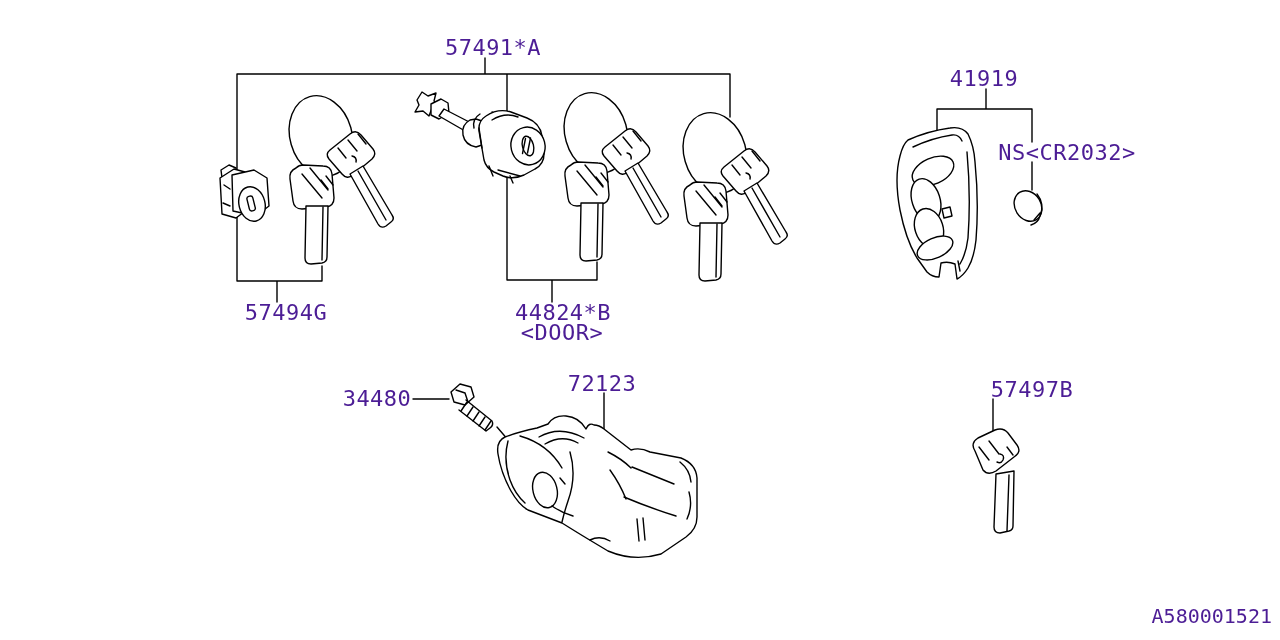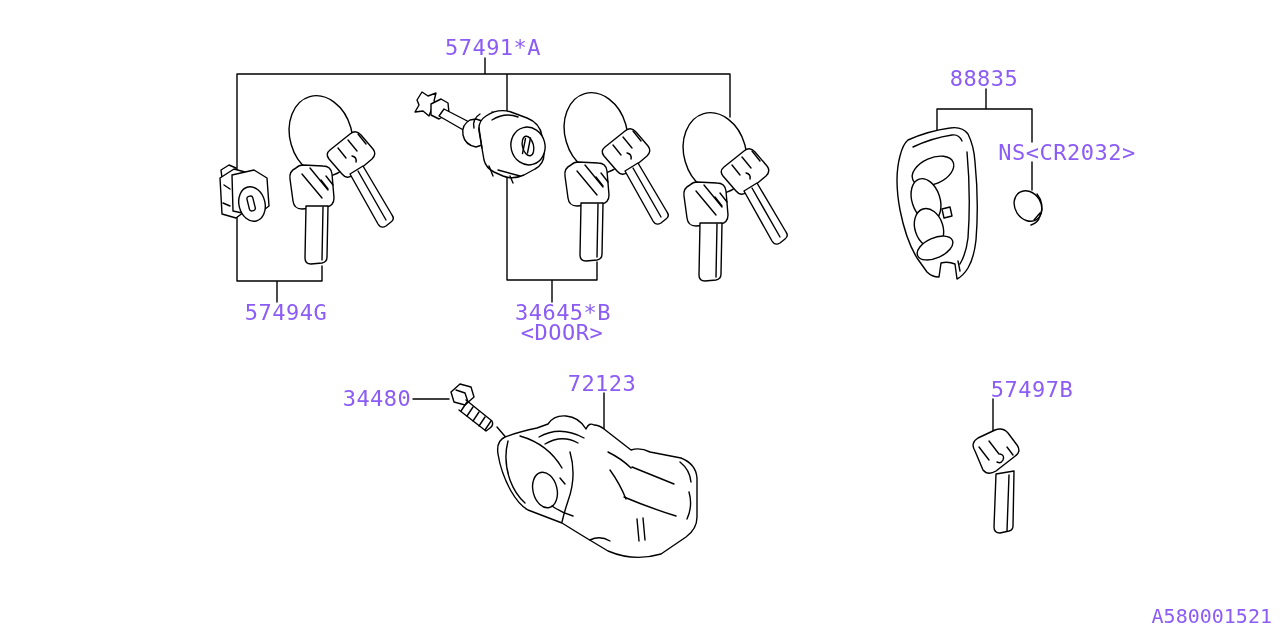--- a/index.html
+++ b/index.html
@@ -1,20 +1,20 @@
 <!DOCTYPE html>
 <html><head>
 <meta charset="utf-8">
 <style>
   html,body{margin:0;padding:0;background:#fff;}
   .stage{position:relative;width:1280px;height:640px;background:#fff;overflow:hidden;
          font-family:"DejaVu Sans Mono","Liberation Mono",monospace;}
   .stage svg{position:absolute;left:0;top:0;}
   .lbl{position:absolute;transform:translateX(-50%);font-size:22px;line-height:22px;
-       letter-spacing:.5px;color:#8b5cf6;white-space:nowrap;font-family:"DejaVu Sans Mono","Liberation Mono",monospace;}
+       letter-spacing:.5px;color:#4c1d95;white-space:nowrap;font-family:"DejaVu Sans Mono","Liberation Mono",monospace;}
   .lbl.id{transform:none;font-size:20px;letter-spacing:0;text-align:center;}
 </style>
 </head>
 <body>
 
 <div class="stage">
 
   <svg width="1280" height="640" viewBox="0 0 1280 640">
     <defs>
       <g id="keyset">
@@ -121,21 +121,21 @@
         <path fill="#fff" d="M975,451 q-5,-8 3,-13 l17,-8 q8,-3 13,3 l9,12 q5,7 -3,12 l-18,14 q-8,5 -13,-1 z"></path>
         <path d="M979,447 l10,13 M989,441 l10,13 M1000,454 q5,1 3,6 q-2,4 -6,2 M1007,447 l6,8"></path>
         <path fill="#fff" d="M996,474 l-2,53 q0,6 6,6 l9,-2 q4,-1 4,-5 l1,-55 z"></path>
         <path d="M1009,475 l-2,56"></path>
       </g>
     </g>
   </svg>
 
   <div class="lbl" style="left:493px;top:37px">57491*A</div>
   <div class="lbl" style="left:286px;top:302px">57494G</div>
-  <div class="lbl" style="left:563px;top:302px">34645*B</div>
+  <div class="lbl" style="left:563px;top:302px">44824*B</div>
   <div class="lbl" style="left:562px;top:322px">&lt;DOOR&gt;</div>
-  <div class="lbl" style="left:984px;top:68px">88835</div>
+  <div class="lbl" style="left:984px;top:68px">41919</div>
   <div class="lbl" style="left:1067px;top:142px">NS&lt;CR2032&gt;</div>
   <div class="lbl" style="left:377px;top:388px">34480</div>
   <div class="lbl" style="left:602px;top:373px">72123</div>
   <div class="lbl" style="left:1032px;top:379px">57497B</div>
   <div class="lbl id" style="right:8px;top:605px">A580001521</div>
 </div>
 
 </body></html>

